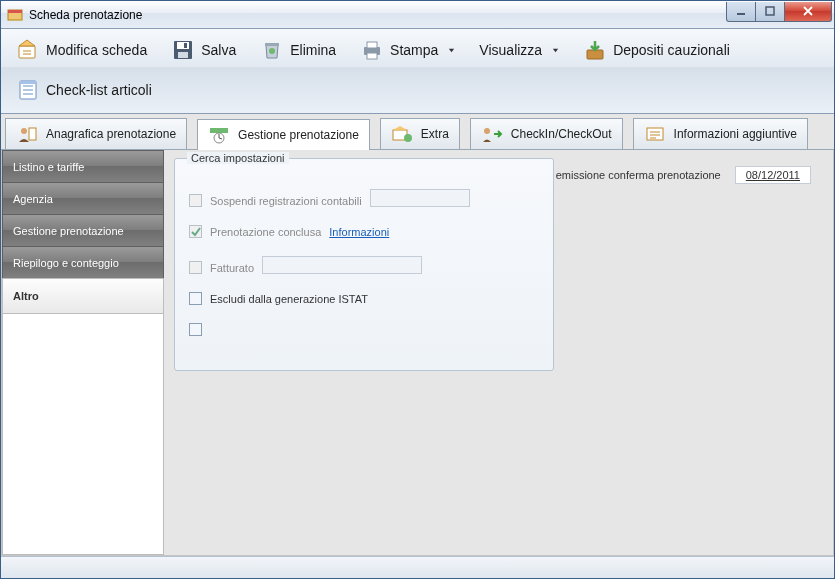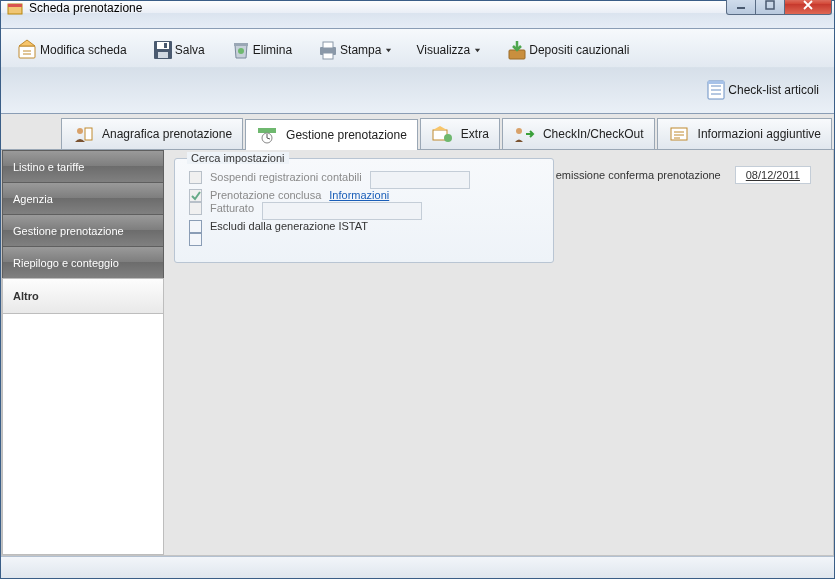--- a/index.html
+++ b/index.html
@@ -1,56 +1,56 @@
 <!DOCTYPE html>
 <html><head>
 <meta charset="utf-8">
 <style>
   * { box-sizing: border-box; margin: 0; padding: 0; font-family: "Segoe UI", Tahoma, sans-serif; }
   body { background: #fff; width: 835px; height: 579px; overflow: hidden; }
 
   
   .window { width: 835px; height: 579px; border: 1px solid #3a5e87; background: #fff; display: flex; flex-direction: column; }
-  .titlebar { height: 28px; background: linear-gradient(to bottom, #fdfefe 0%, #e9eef6 45%, #dbe4ef 46%, #e6edf6 100%); display: flex; align-items: flex-start; border-bottom: 1px solid #8a9db5; }
+  .titlebar { height: 28px; background: linear-gradient(to bottom, #fdfefe 0%, #e9eef6 45%, #dbe4ef 46%, #e6edf6 100%); display: flex; align-items: center; border-bottom: 1px solid #8a9db5; }
   .titlebar .app-icon { width: 16px; height: 16px; margin: 0 6px; display: inline-flex; align-items: center; justify-content: center; }
   .titlebar .title-text { font-size: 12px; color: #000; flex: 1; }
   .win-buttons { display: flex; height: 20px; margin-right: 2px; margin-top: -6px; }
   .wbtn { width: 30px; height: 20px; border: 1px solid #586b84; border-top: none; margin-left: -1px; display: flex; align-items: center; justify-content: center; font-size: 11px; color: #fff; }
   .wbtn.min { background: linear-gradient(#d8e3f0,#b8c9de); border-bottom-left-radius: 3px; }
   .wbtn.max { background: linear-gradient(#d8e3f0,#b8c9de); }
   .wbtn.close { width: 48px; background: linear-gradient(#e89a8e,#d44b3a 45%,#c5362b 46%,#df6854); border-bottom-right-radius: 3px; }
   .wbtn svg { display:block; }
 
   
   .toolbars { background: linear-gradient(to bottom,#f6f9fc,#e2e9f1 45%,#d6dfe9 46%,#eaf0f7); border-bottom: 1px solid #8a9db5; padding: 4px 4px 6px; }
   .toolbar-row { display: flex; align-items: center; gap: 2px; }
-  .tbtn { display: flex; align-items: center; gap: 0; padding: 4px 10px; font-size: 12px; color: #1a1a1a; cursor: default; border: 1px solid transparent; border-radius: 3px; }
+  .tbtn { display: flex; align-items: center; gap: 6px; padding: 4px 10px; font-size: 14px; color: #1a1a1a; cursor: default; border: 1px solid transparent; border-radius: 3px; }
   .tbtn .icon { width: 24px; height: 24px; display: inline-flex; align-items: center; justify-content: center; }
   .tbtn .caret { width: 7px; height: 7px; margin-left: 4px; }
-  .row2 { margin-top: 6px; justify-content: flex-end; }
-
-  
-  .tabstrip { display: flex; border-bottom: 1px solid #9aa7b5; background: #e6e6e6; padding-left: 4px; padding-top: 4px; gap: 0; justify-content: flex-end; }
+  .row2 { margin-top: 6px; }
+
+  
+  .tabstrip { display: flex; border-bottom: 1px solid #9aa7b5; background: #e6e6e6; padding-left: 4px; padding-top: 4px; gap: 8px; }
   .tab { display: flex; align-items: center; gap: 8px; padding: 6px 10px; font-size: 12px; color: #222; border: 1px solid #9aa7b5; border-bottom: none; background: linear-gradient(#f8fafc,#e1e7ee); margin-right: 2px; cursor: default; }
   .tab .icon { width: 22px; height: 18px; display: inline-flex; align-items: center; justify-content: center; }
   .tab.active { background: #fff; position: relative; top: 1px; }
 
   
   .content { flex: 1; display: flex; background: #e6e6e6; border: 1px solid #c4c4c4; border-top: none; margin: 0; }
   .sidebar { width: 162px; display: flex; flex-direction: column; }
   .sidebtn { height: 32px; display: flex; align-items: center; padding: 0 10px; font-size: 11px; color: #fff; background: linear-gradient(to bottom,#9a9a9a 0%,#7e7e7e 48%,#6c6c6c 49%,#808080 100%); border: 1px solid #5f5f5f; border-bottom: none; cursor: default; }
   .sidebtn:first-child { border-top: 1px solid #5f5f5f; }
   .sidebtn:last-of-type { border-bottom: 1px solid #5f5f5f; }
   .side-active-label { height: 36px; display:flex; align-items:center; padding:0 10px; font-size:11px; font-weight:bold; color:#333; background: linear-gradient(#fdfdfd,#e9e9e9); border:1px solid #bdbdbd; }
   .side-fill { flex:1; background:#fff; border:1px solid #bdbdbd; border-top:none; }
 
   .main { flex: 1; padding: 8px 10px; position: relative; }
   .groupbox { border: 1px solid #b9c5d3; border-radius: 3px; background: linear-gradient(#f7f9fc,#eef3f8); padding: 12px 14px 16px; position: relative; }
   .group-legend { position: absolute; top: -7px; left: 12px; background: #eef3f8; padding: 0 4px; font-size: 11px; color: #333; }
-  .row { display:flex; align-items:flex-start; gap:8px; margin: 0 0; font-size:11px; color:#333; }
+  .row { display:flex; align-items:flex-end; gap:8px; margin: 18px 0; font-size:11px; color:#333; }
   .row.disabled { color:#8a8a8a; }
   .chk { width:13px; height:13px; border:1px solid #8a9db5; background:#f3f6fa; display:inline-flex; align-items:center; justify-content:center; }
   .chk.disabled { border-color:#b8c0c9; background:#f0f0f0; }
   .chk svg { display:none; }
   .chk.checked svg { display:block; }
   .txtfield { height:18px; border:1px solid #c4cdd7; background:#f0f3f7; flex:0 0 auto; }
   .txtfield.small { width: 100px; }
   .txtfield.med { width: 160px; }
   a.link { color:#1a5eb8; text-decoration: underline; cursor:pointer; font-size:11px; }
 

